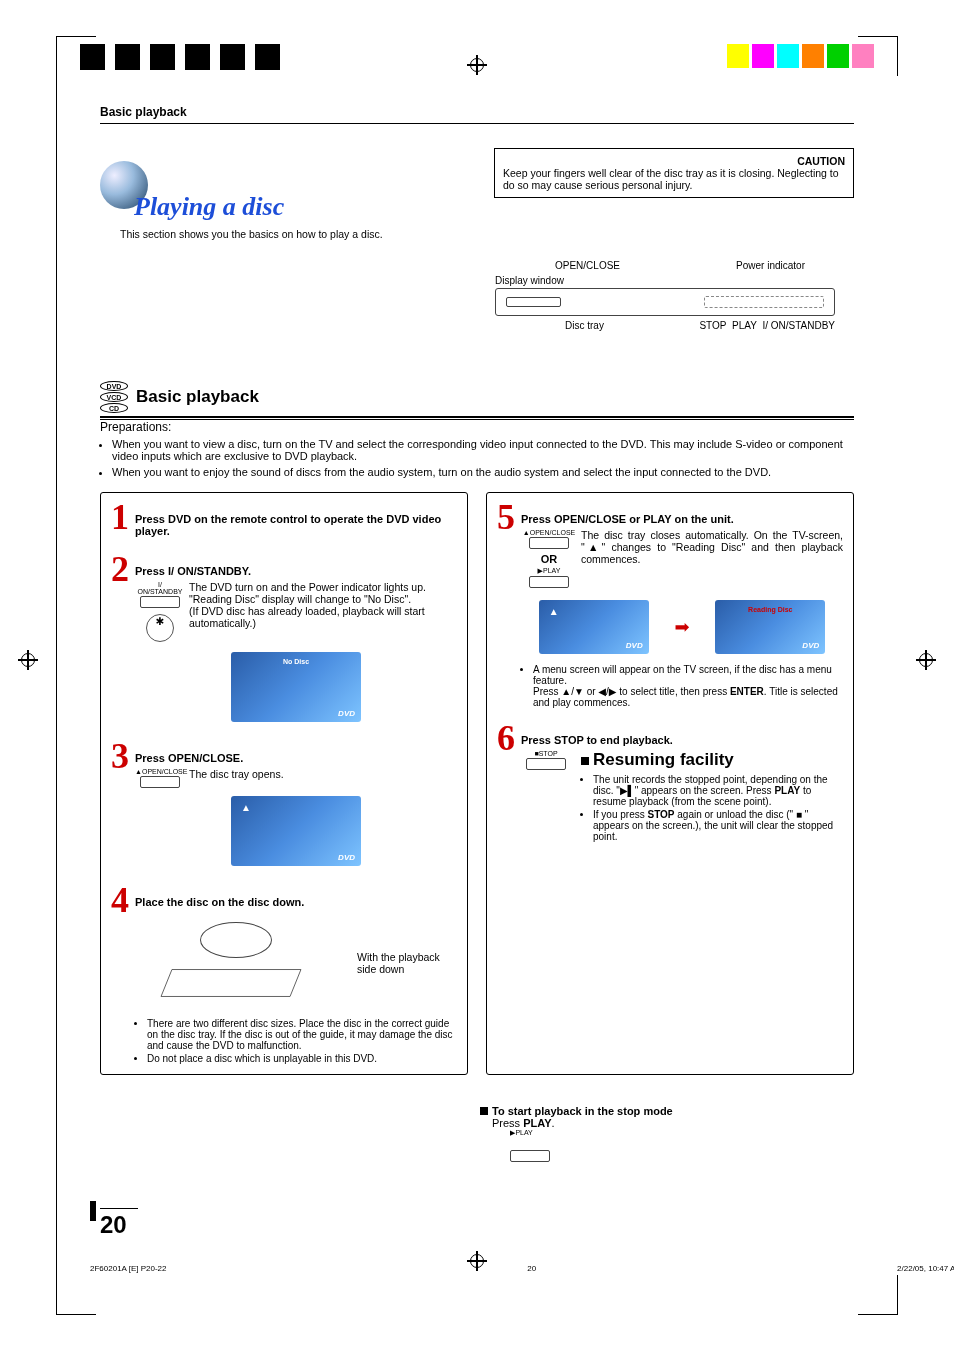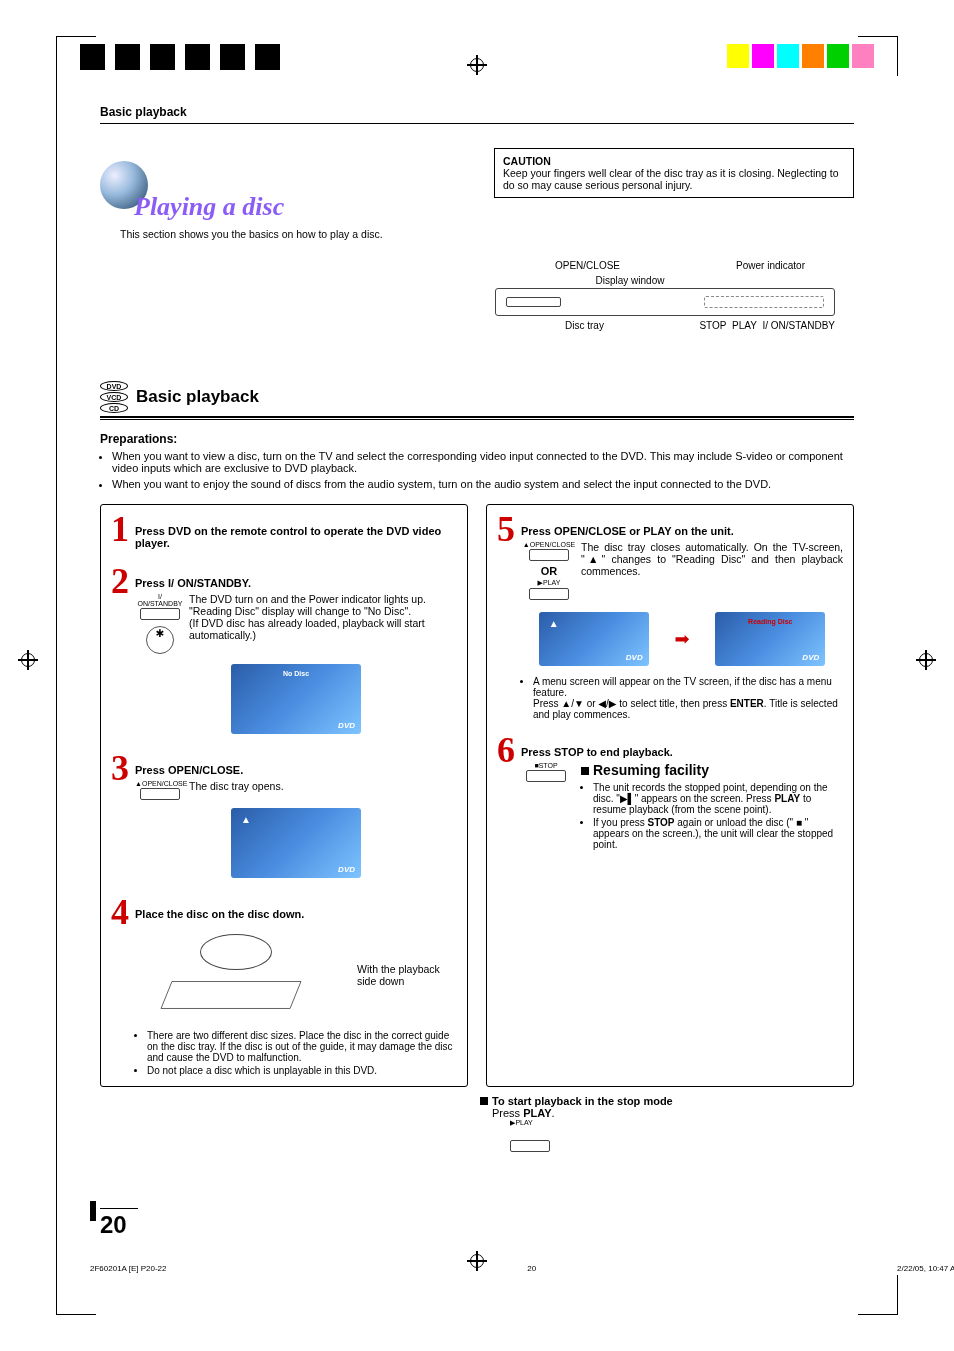--- a/index.html
+++ b/index.html
@@ -107,48 +107,48 @@
   .sphere {
     width: 48px; height: 48px;
     border-radius: 50%;
     background: radial-gradient(circle at 30% 30%, #eef 0%, #9bd 40%, #468 80%, #246 100%);
   }
   .play-title {
     font-family: "Times New Roman", serif;
     font-style: italic;
     font-weight: bold;
     font-size: 26px;
-    color: #8b5cf6;
+    color: #1d4ed8;
     margin-left: -22px;
     margin-top: 44px;
   }
   .subtitle { font-size: 10.5px; margin-left: 20px; }
   .caution-box {
     border: 1px solid #000;
     padding: 6px 8px;
     width: 360px;
     font-size: 10.5px;
   }
-  .caution-box .caution-label { font-weight: bold; }
+  .caution-box .caution-label { font-weight: bold; text-align: right; }
 
   
   .device-diagram {
     margin-left: 395px;
     width: 340px;
     font-size: 10px;
     text-align: center;
     position: relative;
   }
   .device-labels-top {
     display: flex;
     justify-content: space-between;
     padding: 0 30px 0 60px;
     margin-bottom: 4px;
   }
-  .device-labels-top2 { text-align: center; padding-right: 70px; margin-bottom: 2px; }
+  .device-labels-top2 { text-align: left; padding-right: 70px; margin-bottom: 2px; }
   .device-body {
     border: 1px solid #444;
     height: 28px;
     border-radius: 3px;
     display: flex;
     align-items: center;
     padding: 0 10px;
     gap: 6px;
   }
   .tray-slot {
@@ -187,21 +187,21 @@
     display: flex; align-items: center; justify-content: center;
     font-weight: bold;
   }
   .bp-title { font-weight: bold; font-size: 17px; }
   .bp-underline {
     margin-top: 3px;
     height: 4px;
     border-top: 2px solid #000;
     border-bottom: 1px solid #000;
   }
-  .prep-label { font-weight: bold; font-size: 12px; margin-top: 12px; }
+  .prep-label { font-weight: normal; font-size: 12px; }
   .bullet-list { font-size: 11px; margin: 4px 0 0 0; padding: 0 0 0 12px; }
   .bullet-list li { margin-bottom: 4px; list-style: disc; }
 
   
   .steps-row {
     display: flex;
     gap: 18px;
     margin-top: 14px;
   }
   .steps-col {
@@ -277,24 +277,24 @@
     border: 1px solid #444;
     border-radius: 50%;
   }
   .or-label { font-weight: bold; text-align: center; font-size: 11px; margin: 2px 0; }
   .dual-screens { display: flex; align-items: center; justify-content: center; gap: 8px; margin: 4px 0; }
   .arrow-right { color: #c00; font-size: 18px; }
   .sub-bullets { font-size: 10px; margin: 4px 0 0 0; padding-left: 12px; }
   .sub-bullets li { list-style: disc; margin-bottom: 2px; }
   .black-sq { display: inline-block; width: 8px; height: 8px; background: #000; margin-right: 4px; }
   .resume-block { display: flex; gap: 6px; }
-  .resume-label { font-weight: bold; font-size: 14px; }
-
-  
-  .bottom-note { margin-top: 8px; font-size: 11px; }
+  .resume-label { font-weight: bold; font-size: 17px; }
+
+  
+  .bottom-note { margin-top: 30px; font-size: 11px; }
   .bottom-note .hdr { font-weight: bold; }
 
   
   .page-num {
     position: absolute;
     left: 100px;
     bottom: 112px;
     font-size: 24px;
     font-weight: bold;
     border-top: 1px solid #000;

